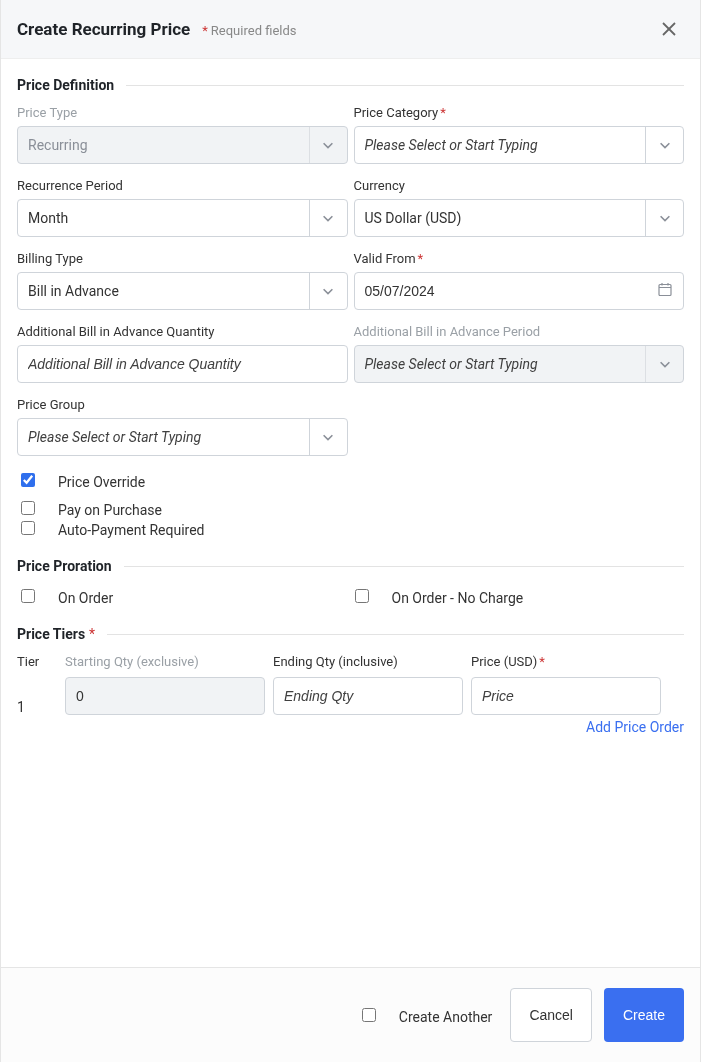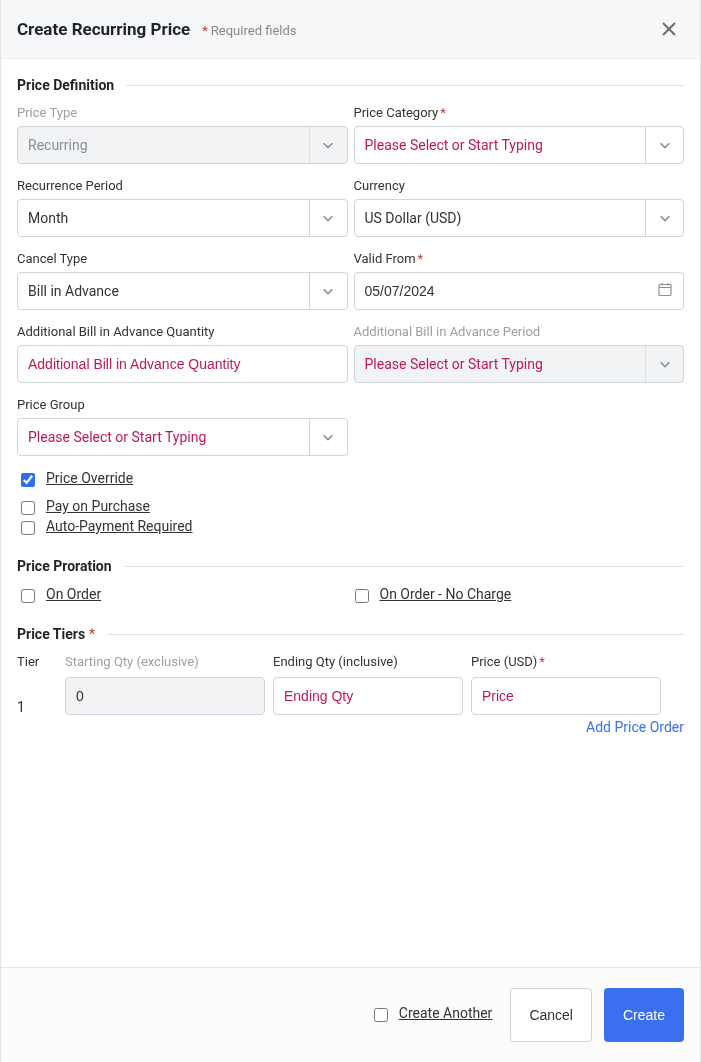--- a/index.html
+++ b/index.html
@@ -109,21 +109,22 @@
     position:relative;
   }
   .input input {
     border:none; outline:none;
     width:100%; height:100%;
     font-size:14px; color:#333;
     background:transparent;
     padding:0;
   }
   .input input::placeholder, .select .placeholder {
-    color:#be185d;
+    color:#404040;
+    font-style:italic;
   }
   .select .sel-value { flex:1; overflow:hidden; text-overflow:ellipsis; white-space:nowrap; }
   .select .chev-wrap {
     width:38px;
     margin-right:-10px;
     height:100%;
     display:flex;align-items:center;justify-content:center;
     border-left:1px solid #cfd4da;
     color:#8a8f98;
   }
@@ -144,26 +145,25 @@
 
   .check-row {
     display:flex;
     margin-bottom: 8px;
   }
   .check-row .check-col {
     flex:1;
   }
   .check {
     display:flex;
-    align-items:flex-start;
-    gap:8px;
+    align-items:flex-end;
+    gap:20px;
     font-size:14px;
     color:#333;
     user-select:none;
-    text-decoration:underline;
   }
   .check input[type=checkbox]{
     width:14px; height:14px;
     accent-color:#2f6fed;
     cursor:pointer;
   }
 
   .section-gap { margin-top: 20px; }
 
   .tiers-table {
@@ -305,21 +305,21 @@
             <svg viewBox="0 0 16 16" fill="none" stroke="currentColor" stroke-width="1.8">
                 <polyline points="3,6 8,11 13,6"></polyline>
               </svg>
           </span>
         </div>
       </div>
     </div>
 
     <div class="row">
       <div class="field">
-        <label class="lbl">Cancel Type</label>
+        <label class="lbl">Billing Type</label>
         <div class="select">
           <span class="sel-value">Bill in Advance</span>
           <span class="chev-wrap">
             <svg viewBox="0 0 16 16" fill="none" stroke="currentColor" stroke-width="1.8">
                 <polyline points="3,6 8,11 13,6"></polyline>
               </svg>
           </span>
         </div>
       </div>
       <div class="field">

